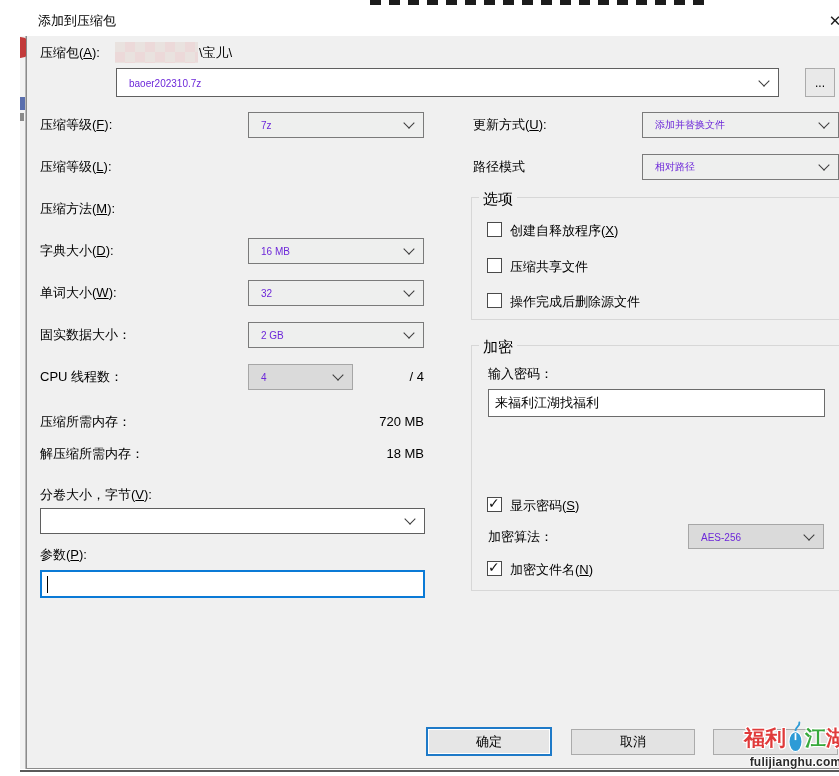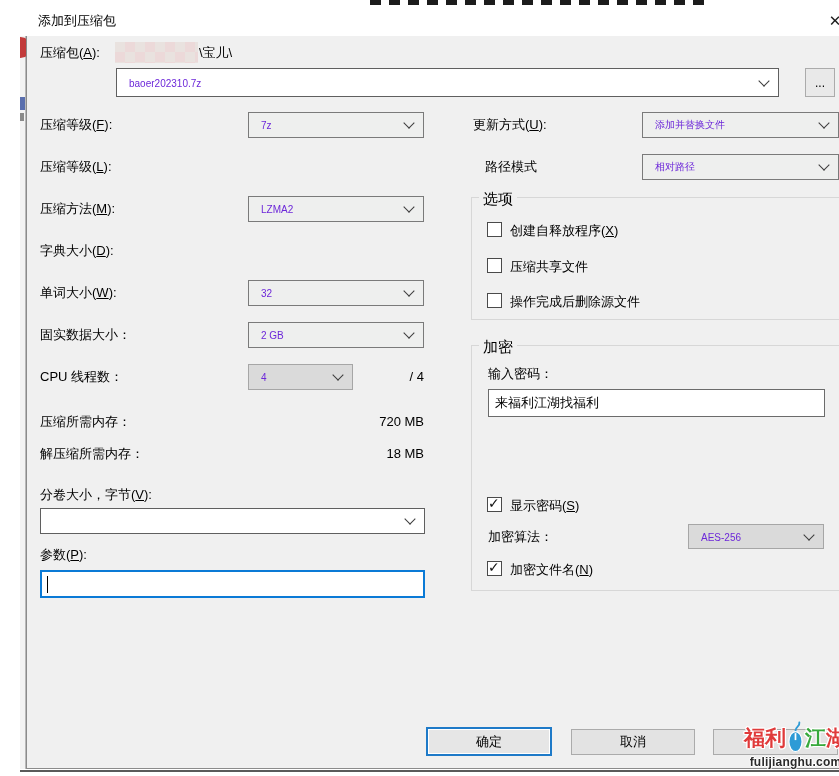--- a/index.html
+++ b/index.html
@@ -113,27 +113,27 @@
     <span class="chev"></span>
   </div>
 
   <div class="abs lbl" style="left:20px; top:159px;">
     <span>压缩等级(</span><span class="u">L</span><span>):</span>
   </div>
 
   <div class="abs lbl" style="left:20px; top:201px;">
     <span>压缩方法(</span><span class="u">M</span><span>):</span>
   </div>
-  <div class="abs dd" style="left:228px; top:196px; width:176px; height:26px;">
-    <span class="val">LZMA2</span>
-    <span class="chev"></span>
-  </div>
 
   <div class="abs lbl" style="left:20px; top:243px;">
     <span>字典大小(</span><span class="u">D</span><span>):</span>
+  </div>
+  <div class="abs dd" style="left:228px; top:238px; width:176px; height:26px;">
+    <span class="val">16 MB</span>
+    <span class="chev"></span>
   </div>
 
   <div class="abs lbl" style="left:20px; top:285px;">
     <span>单词大小(</span><span class="u">W</span><span>):</span>
   </div>
   <div class="abs dd" style="left:228px; top:280px; width:176px; height:26px;">
     <span class="val">32</span>
     <span class="chev"></span>
   </div>
 
@@ -173,21 +173,21 @@
   <div class="abs caret" style="left:27px; top:576px;"></div>
 
   <div class="abs lbl" style="left:453px; top:117px;">
     <span>更新方式(</span><span class="u">U</span><span>):</span>
   </div>
   <div class="abs dd" style="left:622px; top:112px; width:197px; height:26px;">
     <span class="val">添加并替换文件</span>
     <span class="chev"></span>
   </div>
 
-  <div class="abs lbl" style="left:465px; top:159px;">路径模式</div>
+  <div class="abs lbl" style="left:453px; top:159px;">路径模式</div>
   <div class="abs dd" style="left:622px; top:154px; width:197px; height:26px;">
     <span class="val">相对路径</span>
     <span class="chev"></span>
   </div>
 
   <div class="abs group" style="left:451px; top:197px; width:369px; height:123px;"></div>
   <div class="abs group-title" style="left:459px; top:190px;">选项</div>
 
   <div class="abs cb" style="left:467px; top:222px;"></div>
   <div class="abs lbl" style="left:490px; top:223px;">

